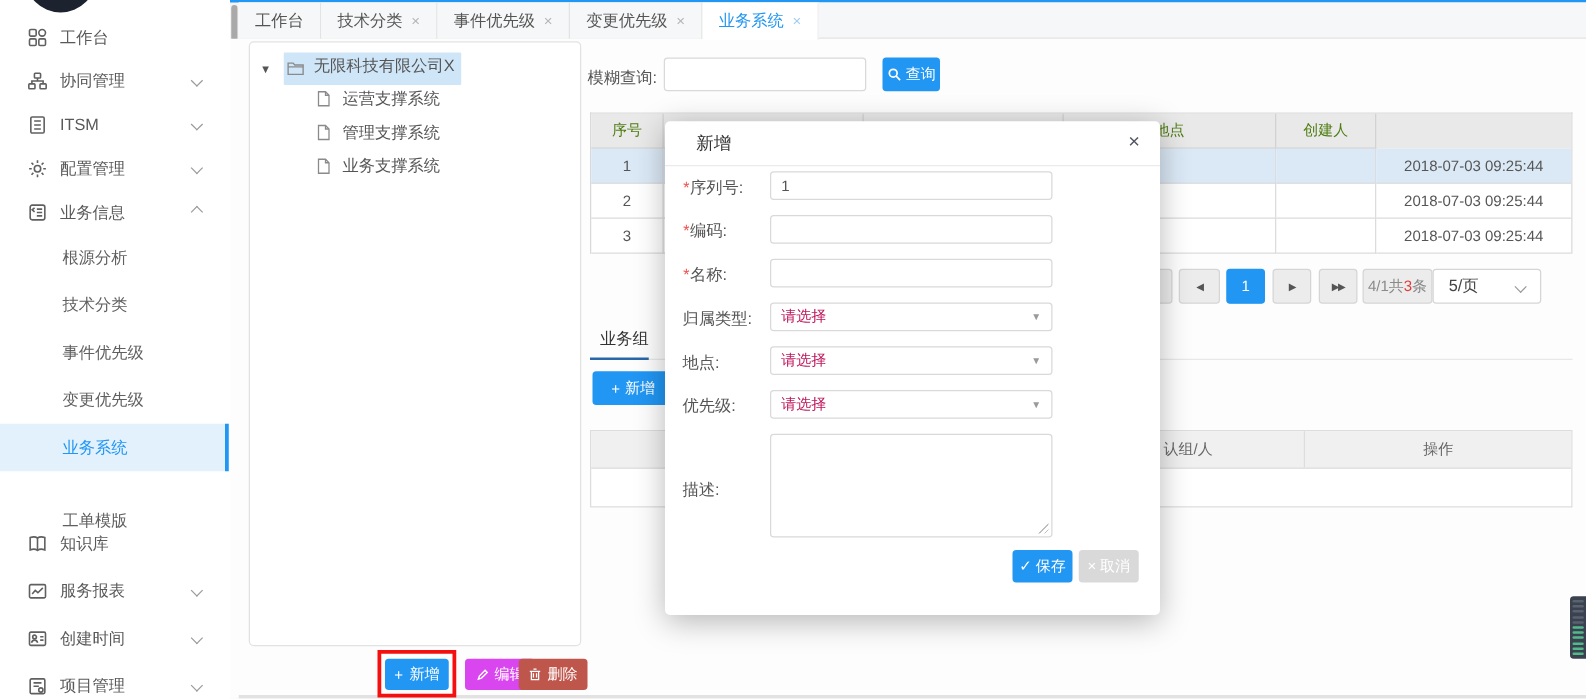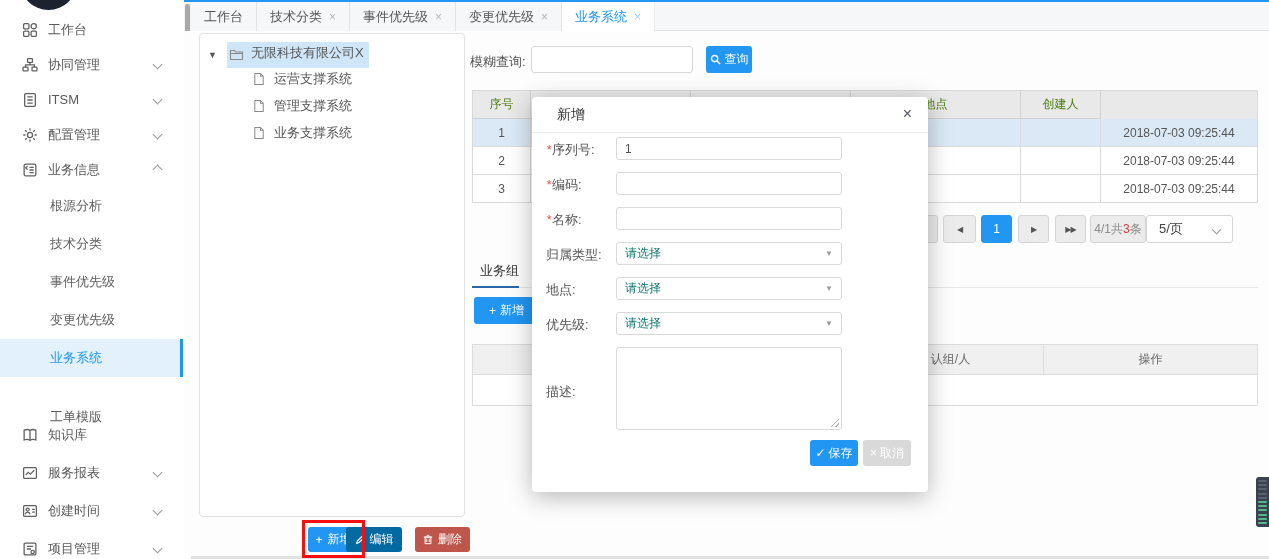--- a/index.html
+++ b/index.html
@@ -78,21 +78,21 @@
 
   
   .modal { position:absolute; left:532px; top:97px; width:396px; height:395px; background:#fff; border-radius:4px; box-shadow:0 5px 25px rgba(0,0,0,.28); z-index:50; }
   .mhead { position:absolute; left:0; top:0; width:100%; height:36px; border-bottom:1px solid #ebebeb; display:flex; align-items:center; }
   .mtitle { margin-left:25px; font-size:14px; color:#333; }
   .mclose { position:absolute; right:16px; top:8px; font-size:16px; color:#50555f; cursor:pointer; }
   .mlabel { position:absolute; left:14px; font-size:13px; color:#555; }
   .req { color:#f05050; margin-right:1px; }
   .mfield { position:absolute; left:84px; width:226px; height:23px; border:1px solid #d9d9d9; border-radius:3px; background:#fff; font-size:12px; color:#555; padding:0 8px; display:flex; align-items:center; }
   .msel { justify-content:space-between; cursor:pointer; }
-  .msel .ph { color:#0f766e; }
+  .msel .ph { color:#be185d; }
   .msel .caret { font-size:8px; color:#9a9a9a; }
   .mtextarea { position:absolute; left:84px; top:250px; width:226px; height:83px; border:1px solid #d9d9d9; border-radius:3px; background:#fff; }
   .rsz { position:absolute; right:2px; bottom:2px; width:9px; height:9px;
     background:repeating-linear-gradient(-45deg, transparent 0 2px, #bdbdbd 2px 3px);
     clip-path:polygon(100% 0,100% 100%,0 100%); }
   .mbtn { position:absolute; top:343px; height:26px; width:48px; border-radius:3px; display:flex; align-items:center; justify-content:center; gap:3px; font-size:12px; color:#fff; cursor:pointer; }
   .mbtn.save { left:278px; background:#2196f3; }
   .mbtn.cancel { left:331px; background:#d9d9d9; }
 
   
@@ -390,21 +390,21 @@
       <div class="cell g2">认组/人</div>
       <div class="cell g3">操作</div>
     </div>
     <div class="erow"></div>
   </div>
 
   <div class="fbtn" style="left:308px; width:51px; background:#2196f3;">
     <span>+</span>
     <span>新增</span>
   </div>
-  <div class="fbtn" style="left:346px; width:56px; background:#0369a1;">
+  <div class="fbtn" style="left:372px; width:56px; background:#d946ef;">
     <span>
       <svg width="10" height="10" viewBox="0 0 12 12" fill="none" stroke="#fff" stroke-width="1.4">
           <path d="M2 10l1-3 5.5-5.5 2 2L5 9l-3 1z"></path>
         </svg>
     </span>
     <span>编辑</span>
   </div>
   <div class="fbtn" style="left:415px; width:55px; background:#bf564c;">
     <span>
       <svg width="10" height="11" viewBox="0 0 12 13" fill="none" stroke="#fff" stroke-width="1.2">

